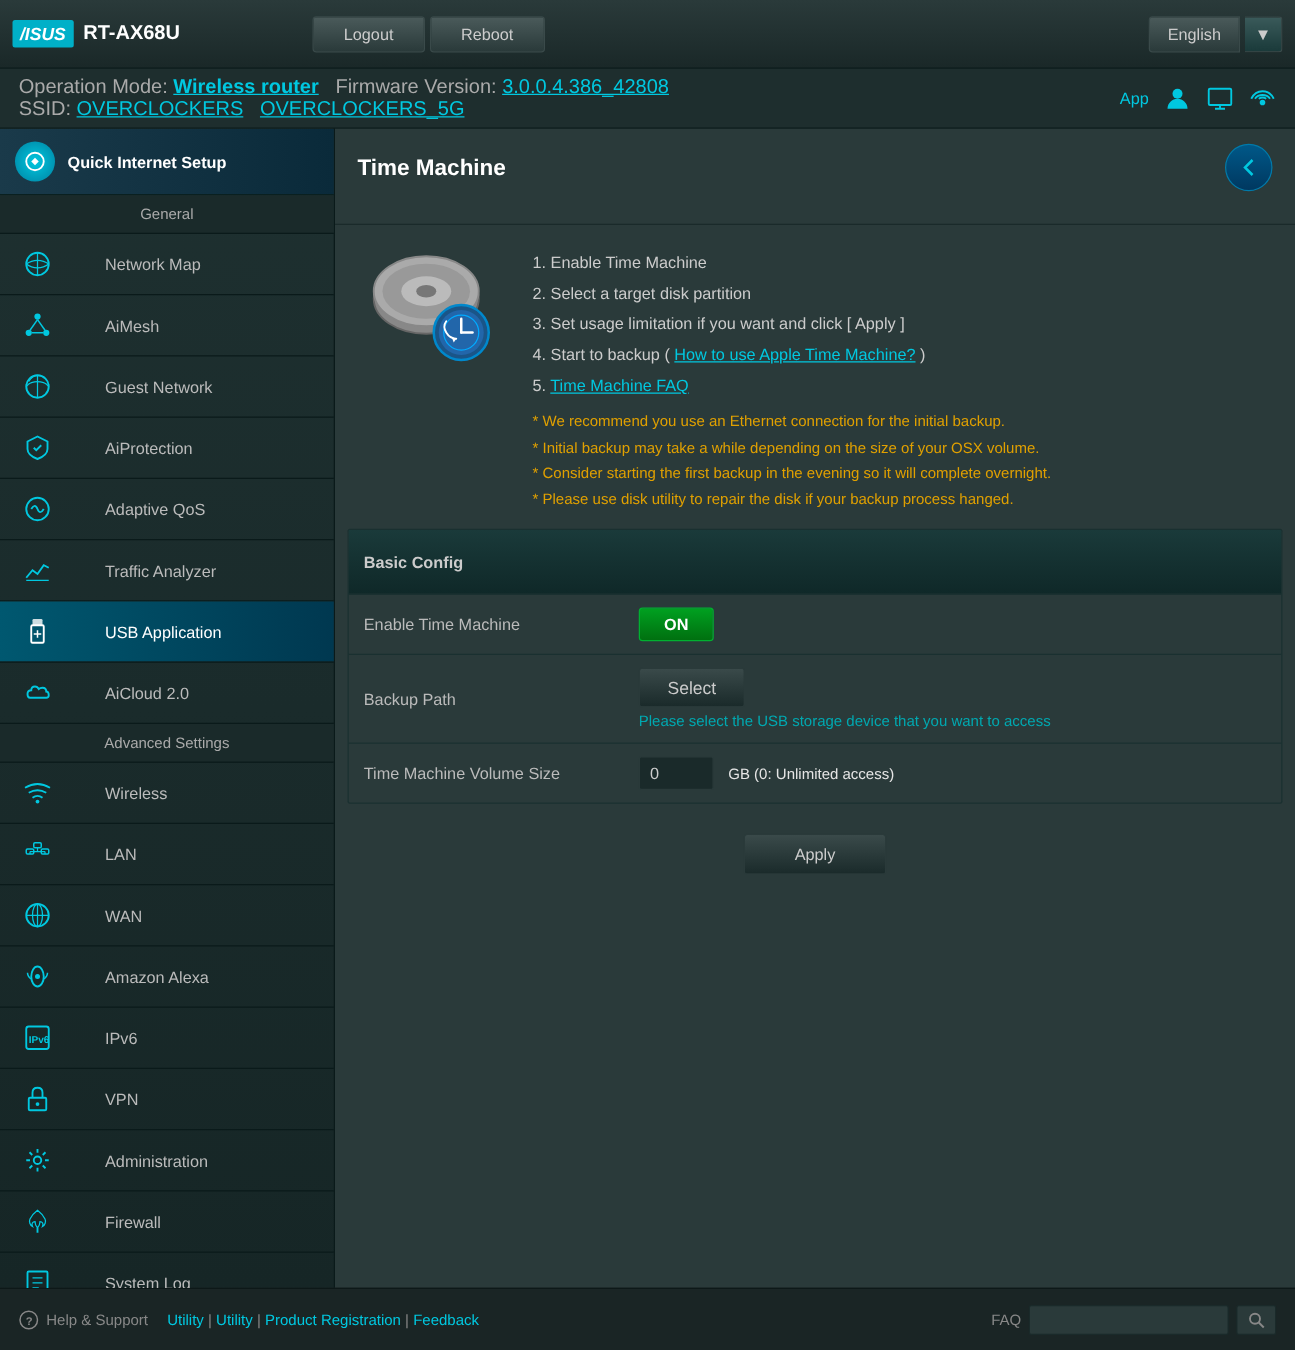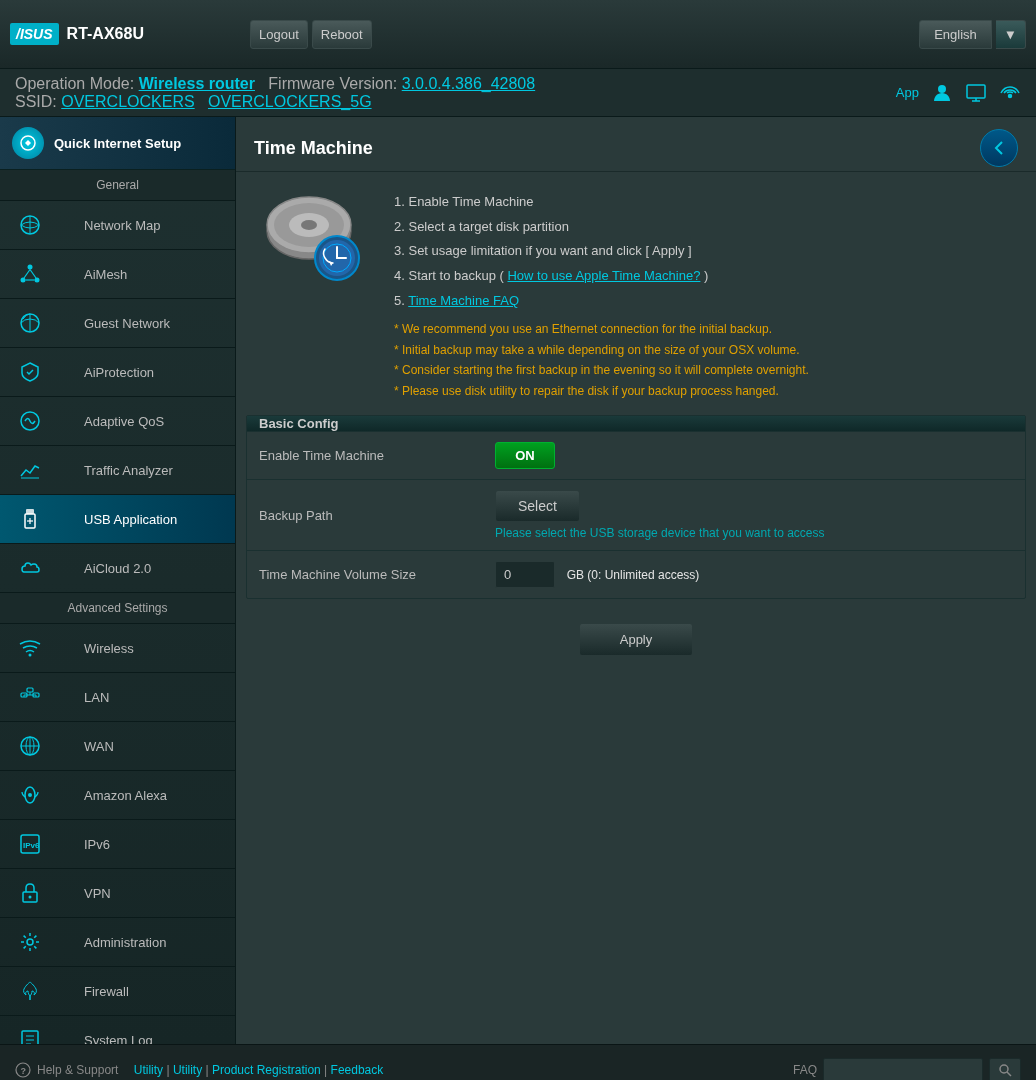--- a/index.html
+++ b/index.html
@@ -9,21 +9,21 @@
       background: #1a2a2a;
       font-family: Arial, sans-serif;
       font-size: 13px;
       color: #ccc;
       overflow: hidden;
     }
 
     
     .top-bar {
       background: linear-gradient(to bottom, #2a3a3a, #1a2828);
-      height: 69px;
+      height: 55px;
       display: flex;
       align-items: center;
       padding: 0 10px;
       border-bottom: 1px solid #0a1a1a;
     }
     .logo-area {
       display: flex;
       align-items: center;
       gap: 8px;
       min-width: 200px;
@@ -44,21 +44,21 @@
     }
     .top-buttons {
       display: flex;
       gap: 4px;
       margin-left: 40px;
     }
     .top-btn {
       background: linear-gradient(to bottom, #4a5a5a, #2a3a3a);
       color: #ccc;
       border: 1px solid #3a4a4a;
-      padding: 6px 8px;
+      padding: 6px 24px;
       cursor: pointer;
       font-size: 13px;
       border-radius: 3px;
     }
     .lang-select {
       margin-left: auto;
       display: flex;
       align-items: center;
       gap: 4px;
     }
@@ -103,21 +103,21 @@
     .info-right .app-label { color: #00c8e0; font-size: 13px; }
 
     
     .main-layout {
       display: flex;
       height: calc(1080px - 55px - 48px - 50px);
     }
 
     
     .sidebar {
-      width: 236px;
+      width: 268px;
       background: linear-gradient(to bottom, #1e3030, #162626);
       border-right: 1px solid #0a1a1a;
       overflow-y: auto;
       flex-shrink: 0;
     }
 
     
     .quick-setup {
       background: linear-gradient(to right, #1a3a4a, #0a2a3a);
       padding: 10px 12px;
@@ -183,21 +183,21 @@
       flex: 1;
       background: #2a3a3a;
       overflow-y: auto;
       padding: 0;
     }
 
     .page-header {
       display: flex;
       justify-content: space-between;
       align-items: center;
-      padding: 12px 18px 4px;
+      padding: 12px 18px 26px;
       border-bottom: 1px solid #1a2a2a;
     }
     .page-title {
       color: #fff;
       font-size: 18px;
       font-weight: bold;
     }
     .back-btn {
       background: linear-gradient(to bottom, #005888, #003860);
       border: 1px solid #007aaa;
@@ -232,36 +232,36 @@
     .intro-text .warning { color: #e0a000; font-size: 12px; margin-top: 6px; line-height: 1.7; }
 
     
     .config-section {
       margin: 0 10px 10px;
       border: 1px solid #1a3030;
       border-radius: 2px;
     }
     .config-header {
       background: linear-gradient(to bottom, #1a3a3a, #0f2828);
-      padding: 0 12px;
+      padding: 18px 12px;
       color: #ccc;
       font-size: 13px;
       font-weight: bold;
       border-bottom: 1px solid #1a3030;
     }
     .config-row {
       display: flex;
       align-items: center;
       padding: 10px 12px;
       border-bottom: 1px solid #1a3030;
       min-height: 46px;
     }
     .config-row:last-child { border-bottom: none; }
     .config-label { width: 220px; color: #bbb; font-size: 13px; flex-shrink: 0; }
-    .config-value { flex: 1; margin-left: 16px; }
+    .config-value { flex: 1; }
 
     
     .toggle-on {
       background: linear-gradient(to bottom, #00a020, #007010);
       border: 1px solid #00b030;
       border-radius: 3px;
       padding: 5px 16px;
       color: #fff;
       font-weight: bold;
       font-size: 13px;

